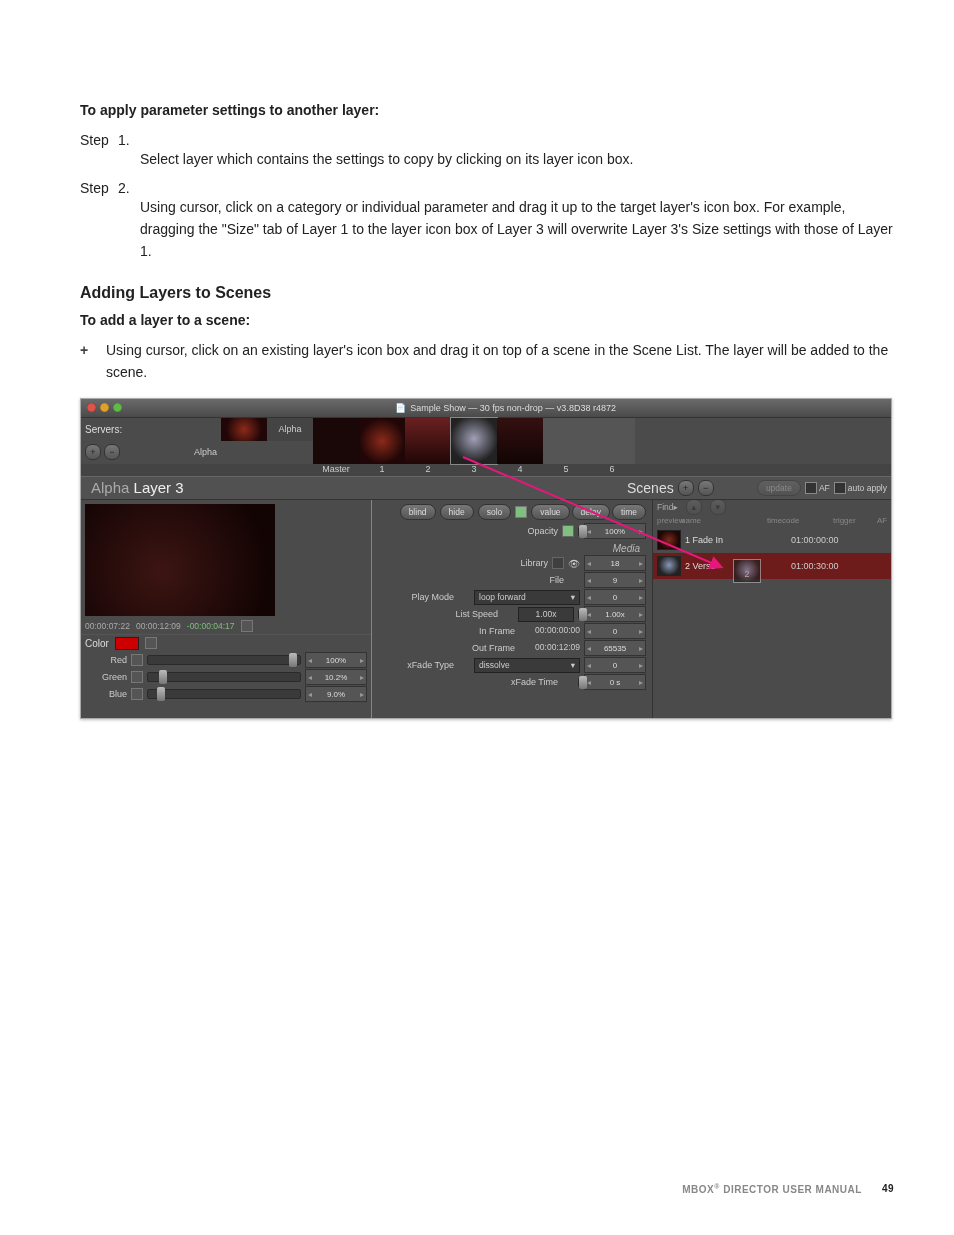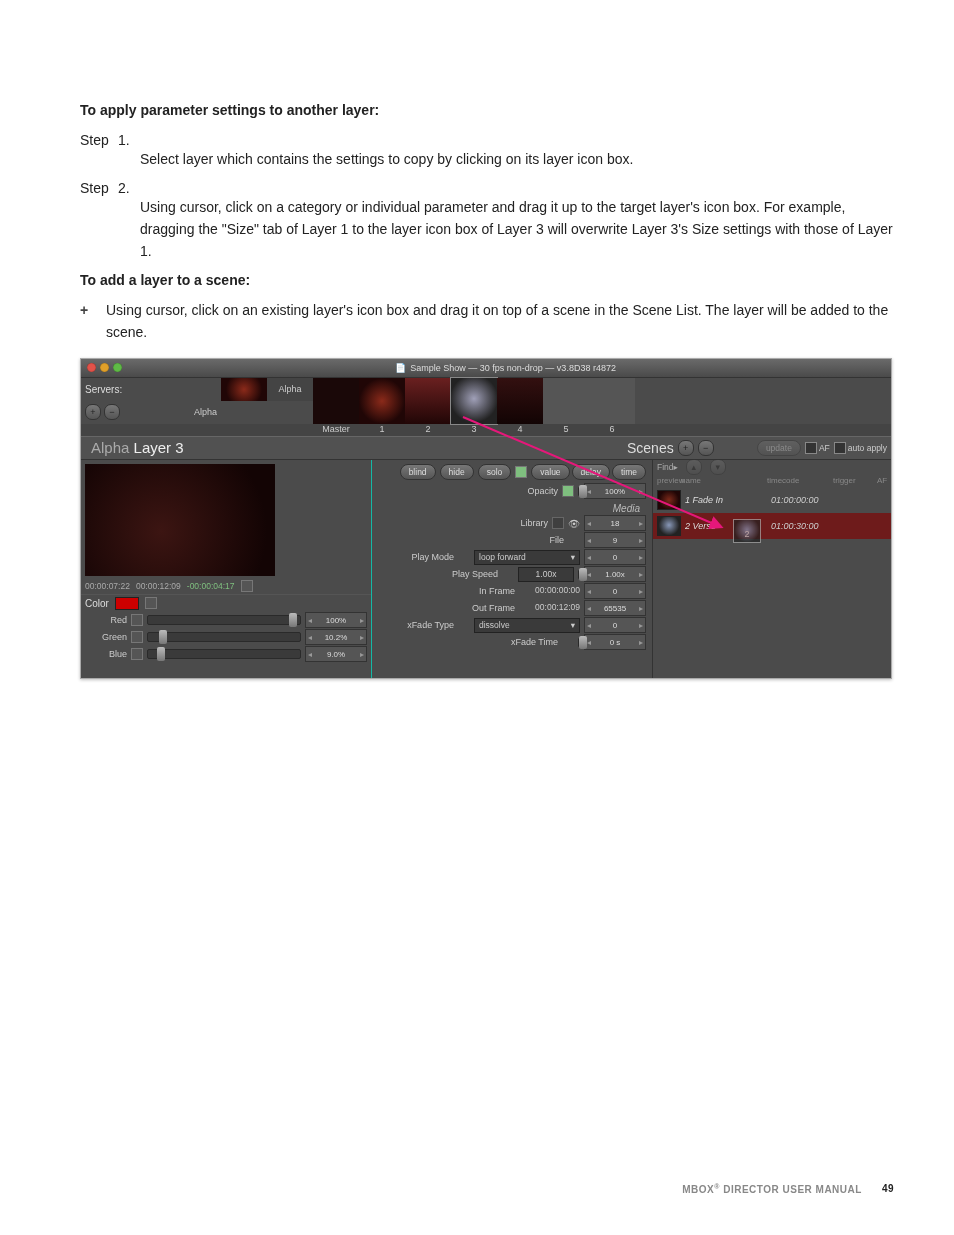--- a/index.html
+++ b/index.html
@@ -118,26 +118,26 @@
   
   .scenescol { width:260px; flex:none; background:#4b4b4b; display:flex; flex-direction:column;}
   .chk { width:10px;height:10px;border:1px solid #888;background:#333;display:inline-block;margin-right:2px;}
   .scenesSub { display:flex; align-items:center; height:14px; font-size:8.5px; color:#aaa; padding:0 4px; gap:8px;}
   .scenesCols { display:flex; font-size:8px; color:#888; padding:2px 4px; gap:0;}
   .scenesCols > div:nth-child(1){width:24px}
   .scenesCols > div:nth-child(2){width:86px}
   .scenesCols > div:nth-child(3){width:66px}
   .scenesCols > div:nth-child(4){width:44px}
   .scenesCols > div:nth-child(5){width:30px}
-  .sceneRow { display:flex; align-items:center; height:26px; padding:0 4px; font-size:9px; color:#ddd;font-style:italic;}
+  .sceneRow { display:flex; align-items:center; height:26px; padding:0 4px; font-size:9px; color:#ddd;}
   .sceneRow.sel { background:#6e1b1b; }
   .sceneRow .thumb { width:22px; height:18px; margin-right:4px; background:radial-gradient(circle at 50% 50%, #7d2a1a 0%, #200606 70%); border:1px solid #222;}
   .sceneRow.sel .thumb { background:radial-gradient(circle at 50% 45%, #8898b8 0%, #222 70%);}
   .sceneRow .sn { width:86px; }
-  .sceneRow .stc { width:66px; color:#ccc;}
+  .sceneRow .stc { width:66px; color:#ccc;margin-left:20px;}
   
   
   .drag-arrow { position:absolute; left:380px; top:56px; width:280px; height:122px; pointer-events:none; z-index:5;}
   
   .footer {
     position: absolute;
     bottom: 40px; left: 0; right: 0;
     display: flex;
     justify-content: flex-end;
     align-items: center;
@@ -164,20 +164,21 @@
       <div class="step-lbl">Step</div>
       <div class="step-num">1.</div>
       <div class="step-body">Select layer which contains the settings to copy by clicking on its layer icon box.</div>
     </div>
     <div class="step-row">
       <div class="step-lbl">Step</div>
       <div class="step-num">2.</div>
       <div class="step-body">Using cursor, click on a category or individual parameter and drag it up to the target layer's icon box. For example, dragging the "Size" tab of Layer 1 to the layer icon box of Layer 3 will overwrite Layer 3's Size settings with those of Layer 1.</div>
     </div>
 
+    <h3>Adding Layers to Scenes</h3>
     <p class="p bold">To add a layer to a scene:</p>
     <div class="bullet-row">
       <div class="plus">+</div>
       <div class="bbody">Using cursor, click on an existing layer's icon box and drag it on top of a scene in the Scene List. The layer will be added to the scene.</div>
     </div>
 
     <div class="shot">
       <div class="titlebar">
         <span class="dot r"></span>
         <span class="dot y"></span>
@@ -364,21 +365,21 @@
                   <span>▾</span>
                 </div>
               <div class="stepper">
                   <span class="a">◂</span>
                   <span>0</span>
                   <span class="a">▸</span>
                 </div>
             </div>
           </div>
           <div class="param">
-            <span class="pl">Play Speed</span>
+            <span class="pl">List Speed</span>
               <span style="width:12px"></span>
             <div class="pctl">
               <div class="sel" style="min-width:46px;justify-content:center">1.00x</div>
               <div class="slider">
                   <div class="knob" style="left:35%"></div>
                 </div>
               <div class="stepper">
                   <span class="a">◂</span>
                   <span>1.00x</span>
                   <span class="a">▸</span>

